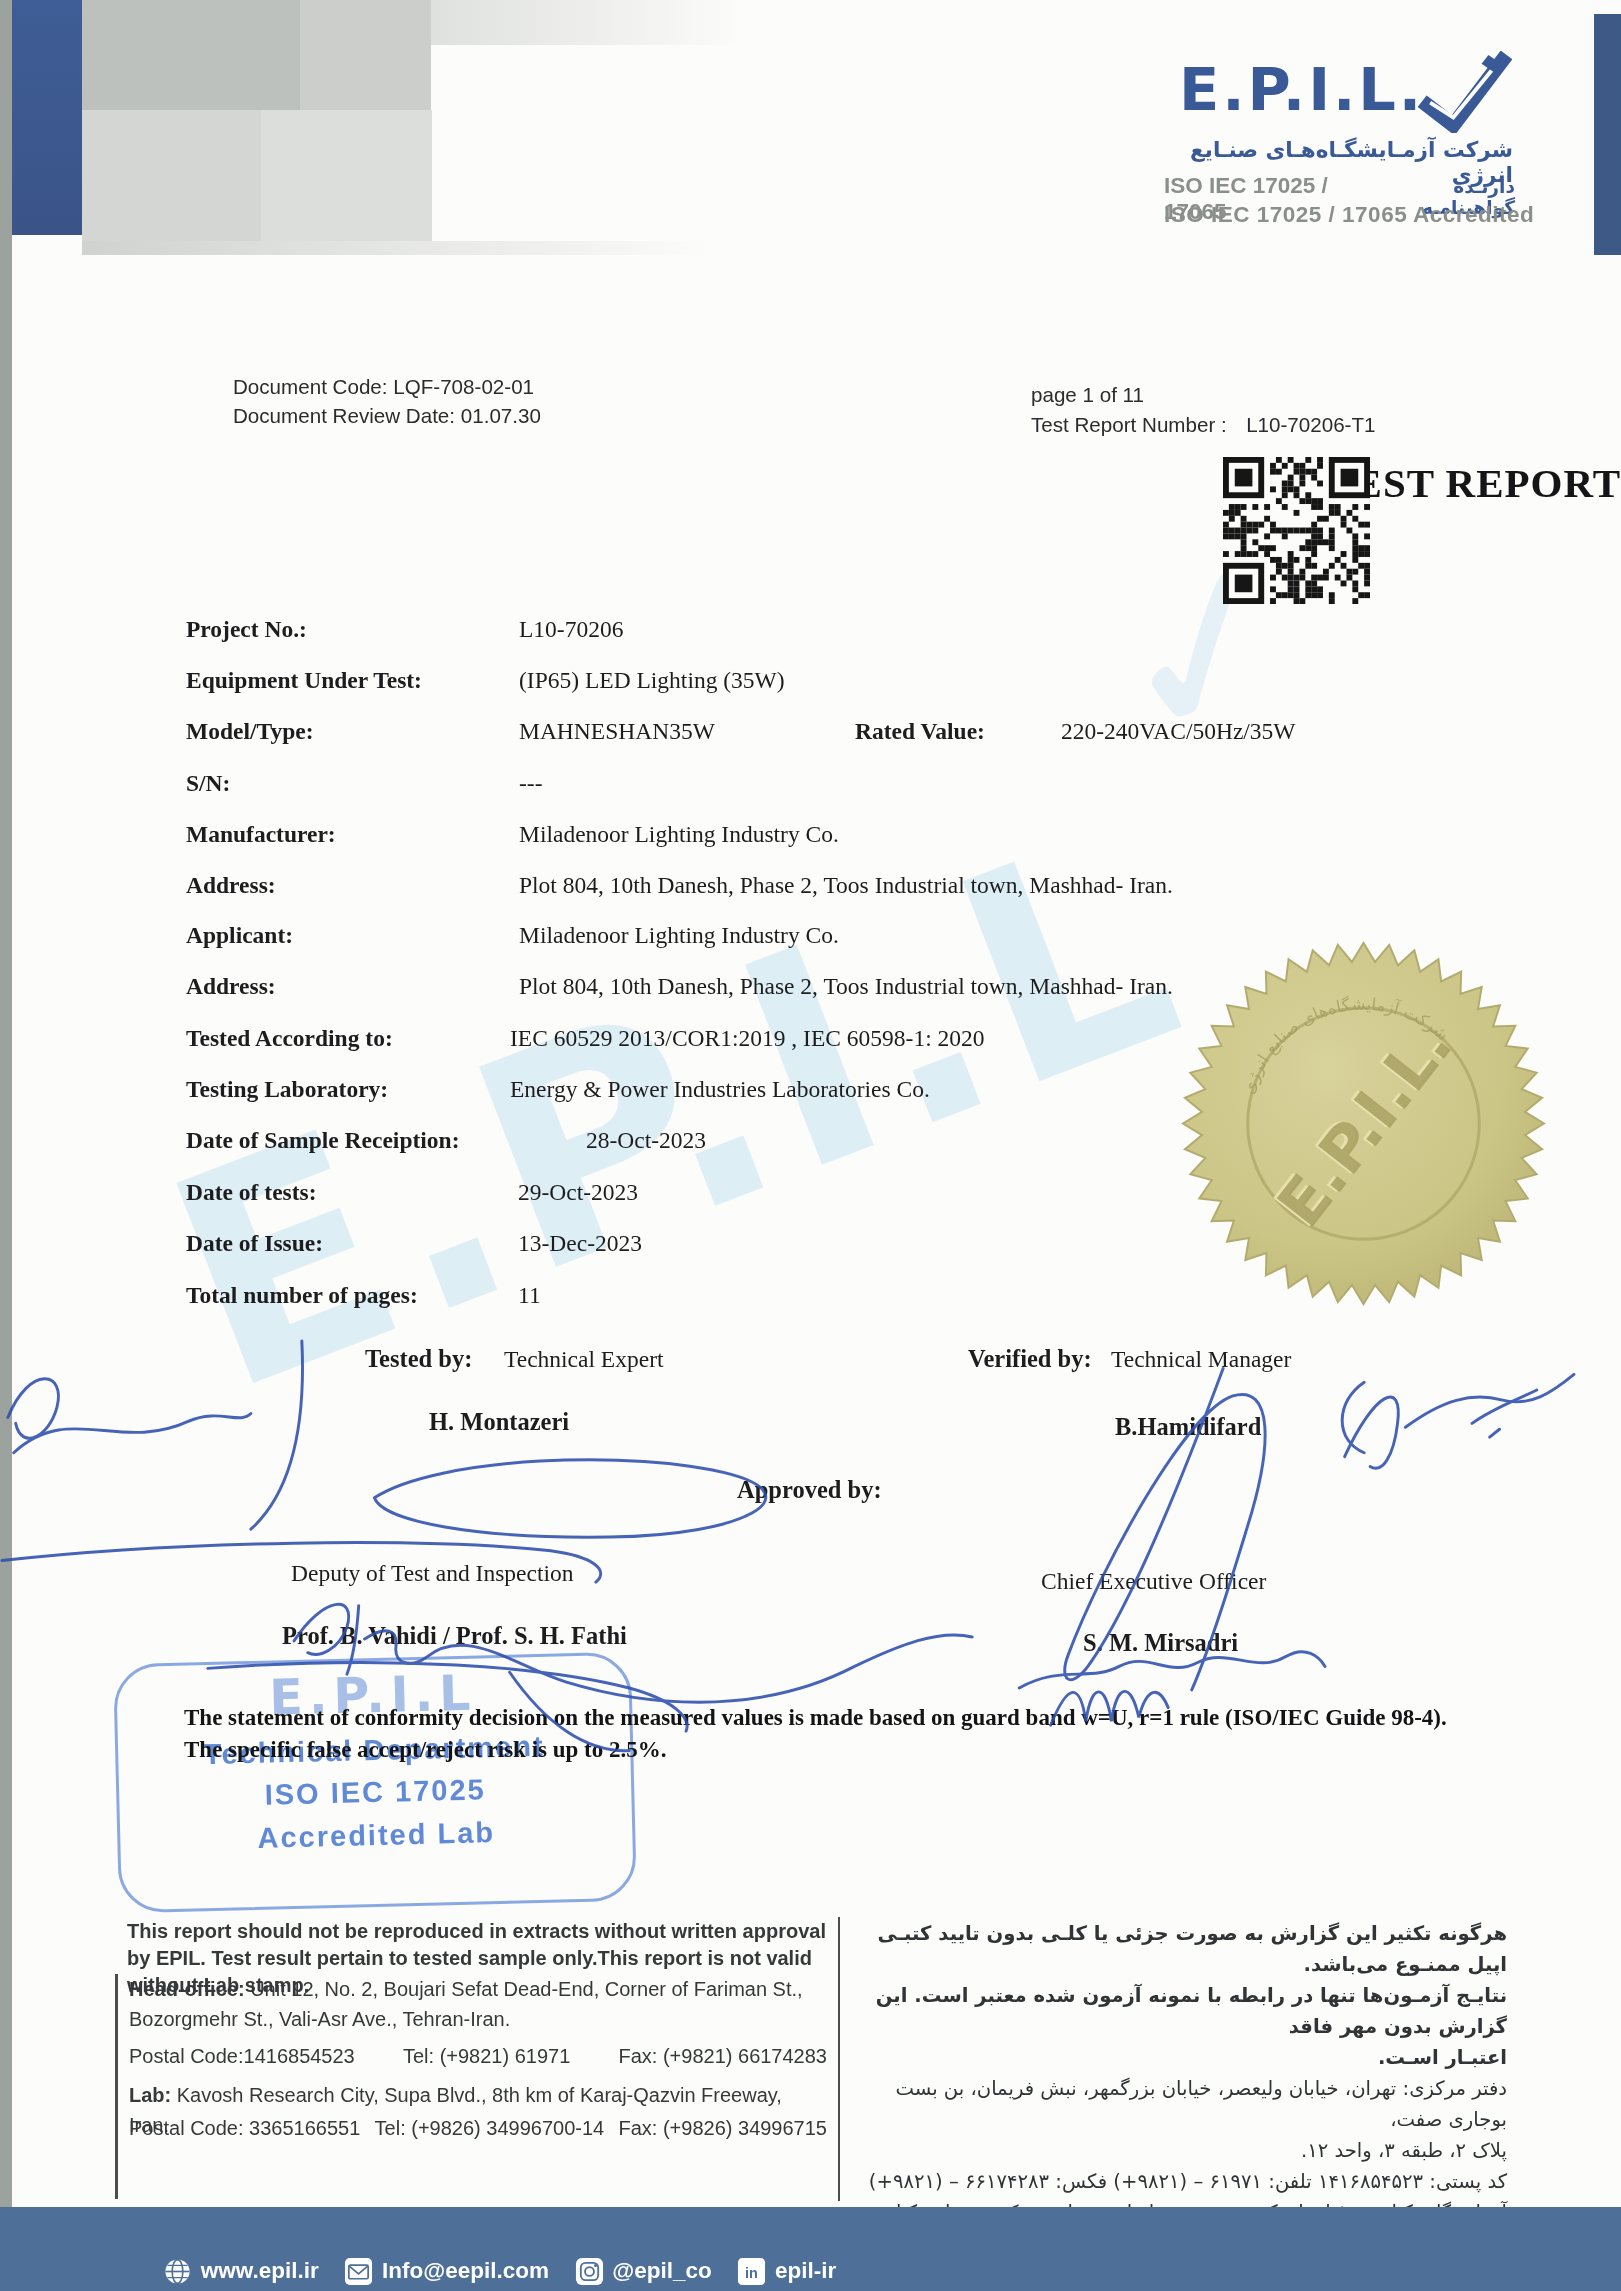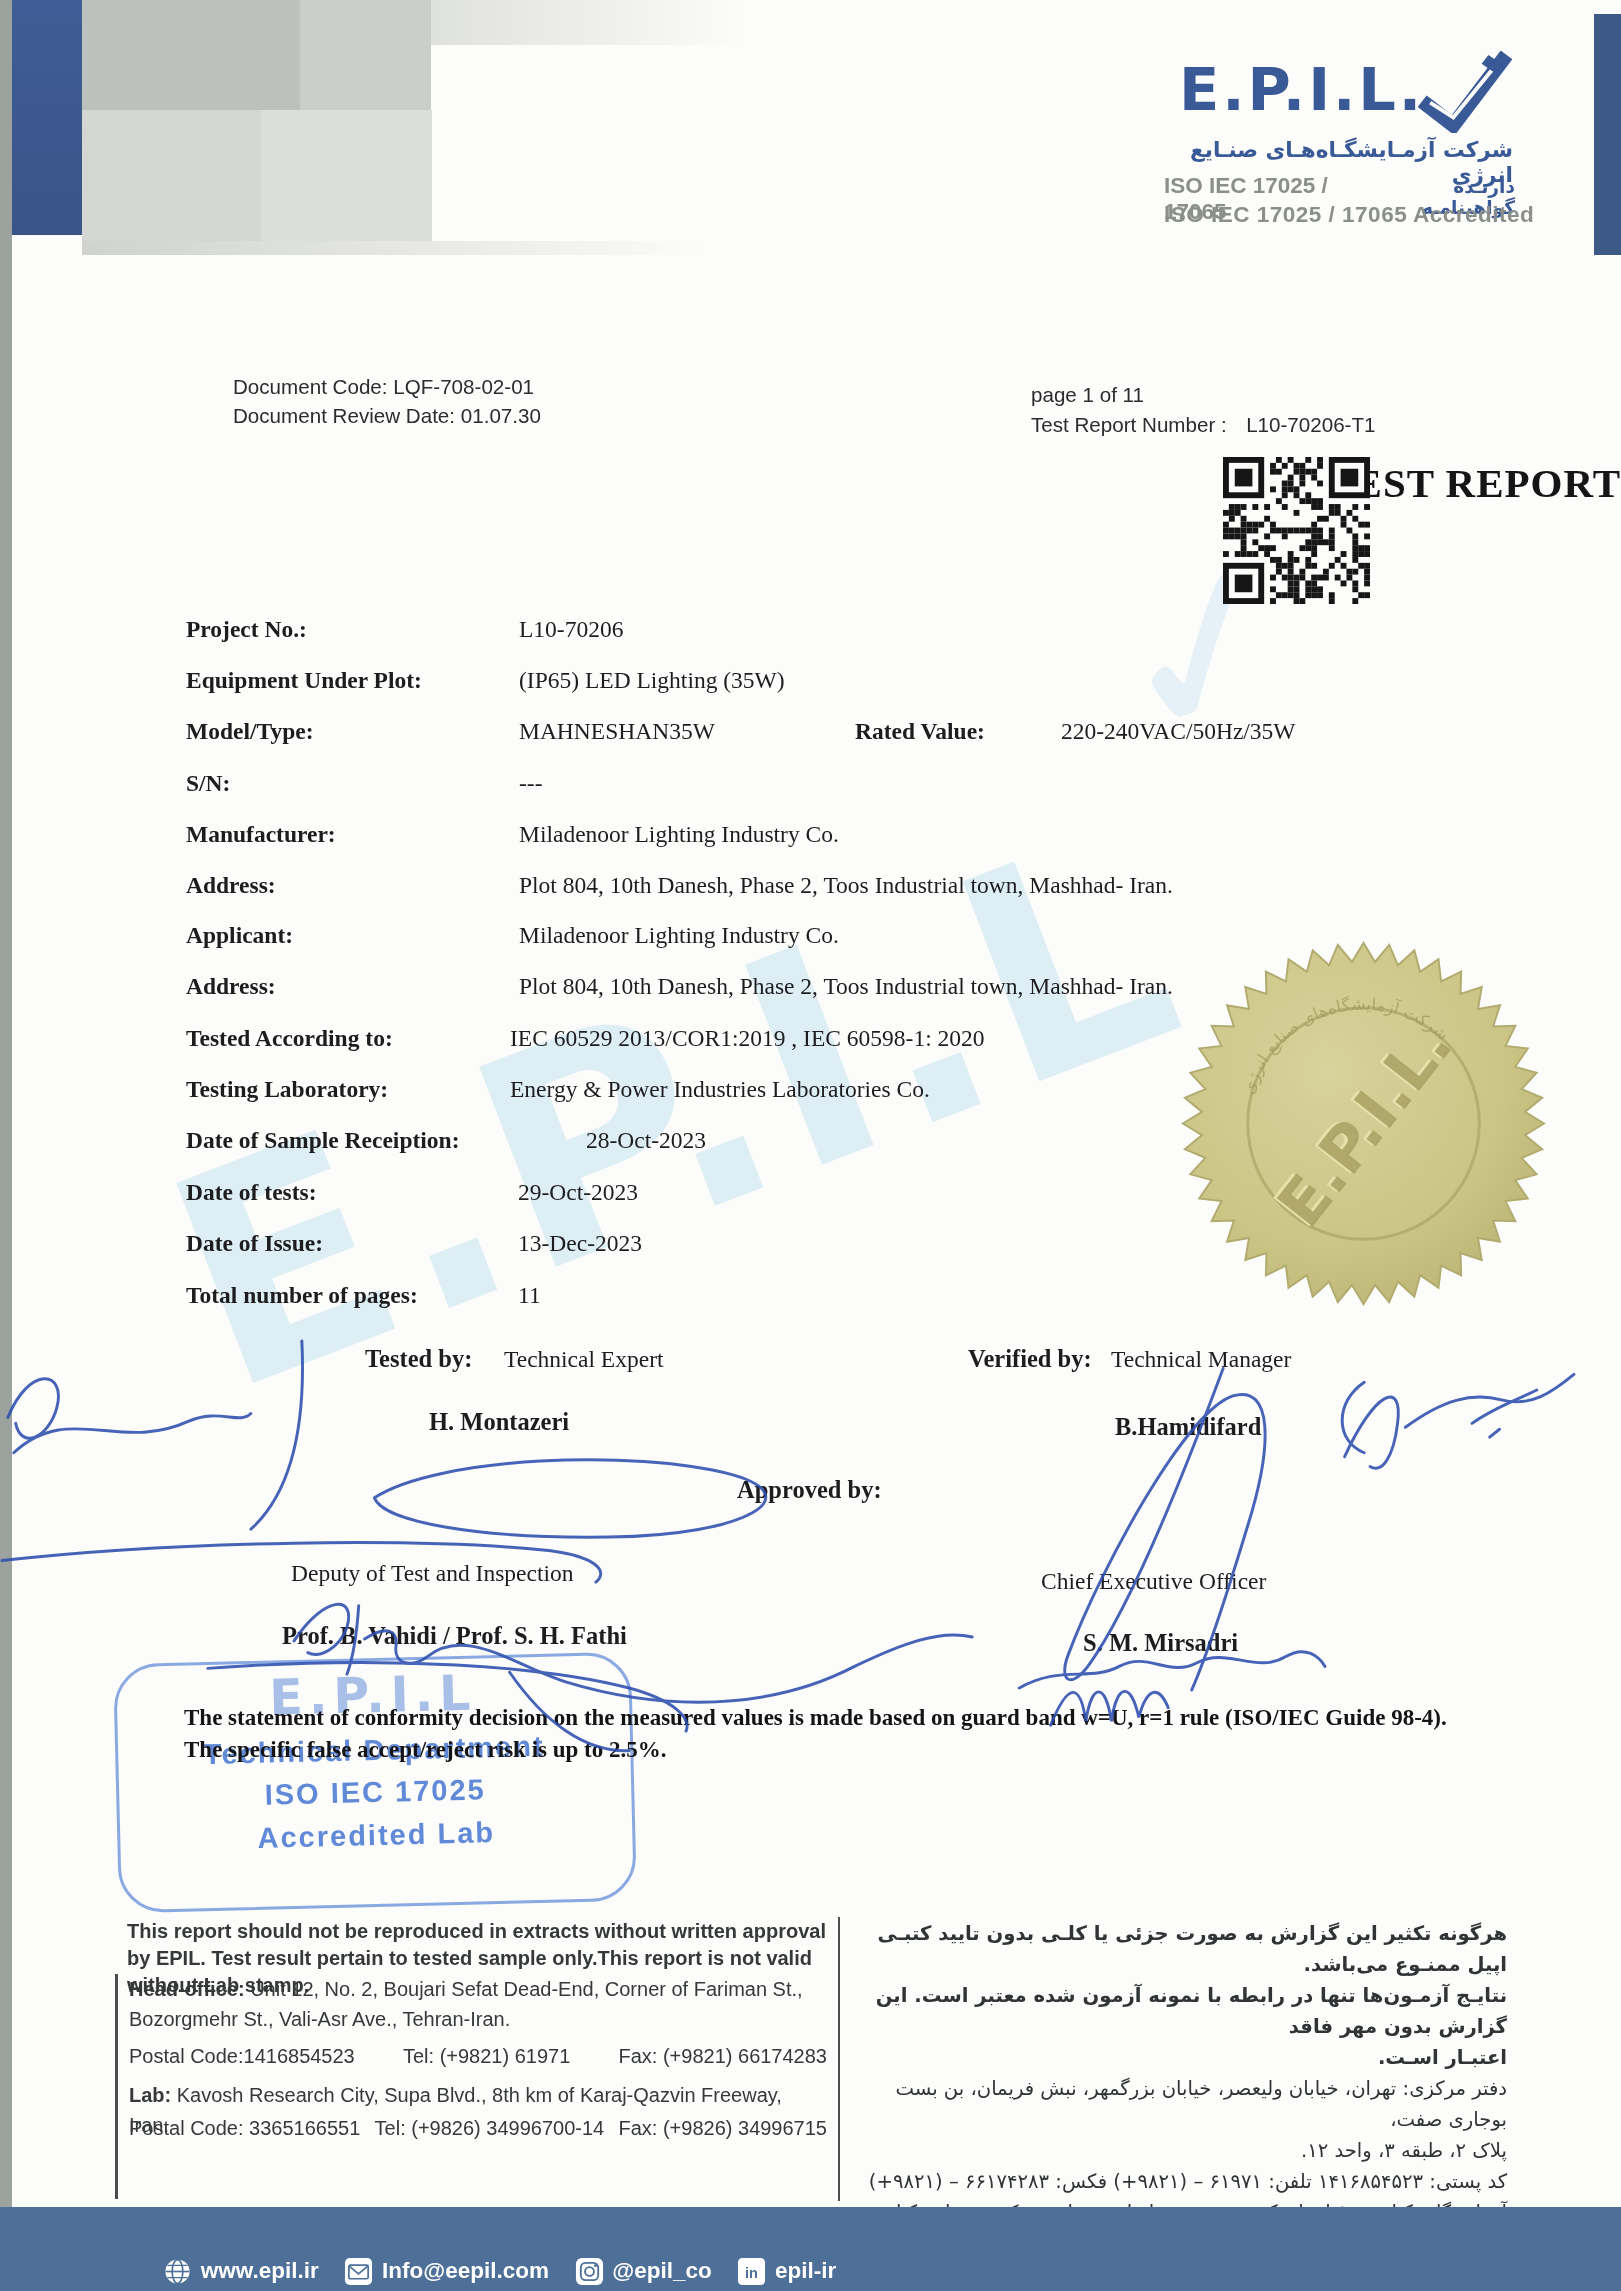--- a/index.html
+++ b/index.html
@@ -317,21 +317,21 @@
       <rect x="0" y="108" width="42" height="42" fill="#161616"></rect>
       <rect x="6" y="114" width="30" height="30" fill="#fcfcfa"></rect>
       <rect x="12" y="120" width="18" height="18" fill="#161616"></rect>
     </svg>
 
   <div class="frow" style="top:616px">
     <span class="flabel">Project  No.:</span>
     <span class="fvalue">L10-70206</span>
   </div>
   <div class="frow" style="top:667px">
-    <span class="flabel">Equipment Under Plot:</span>
+    <span class="flabel">Equipment Under Test:</span>
     <span class="fvalue">(IP65) LED Lighting (35W)</span>
   </div>
   <div class="frow" style="top:718px">
     <span class="flabel">Model/Type:</span>
     <span class="fvalue">MAHNESHAN35W</span>
     <span class="flabel" style="left:855px">Rated Value:</span>
     <span class="fvalue" style="left:1061px">220-240VAC/50Hz/35W</span>
   </div>
   <div class="frow" style="top:770px">
     <span class="flabel">S/N:</span>

